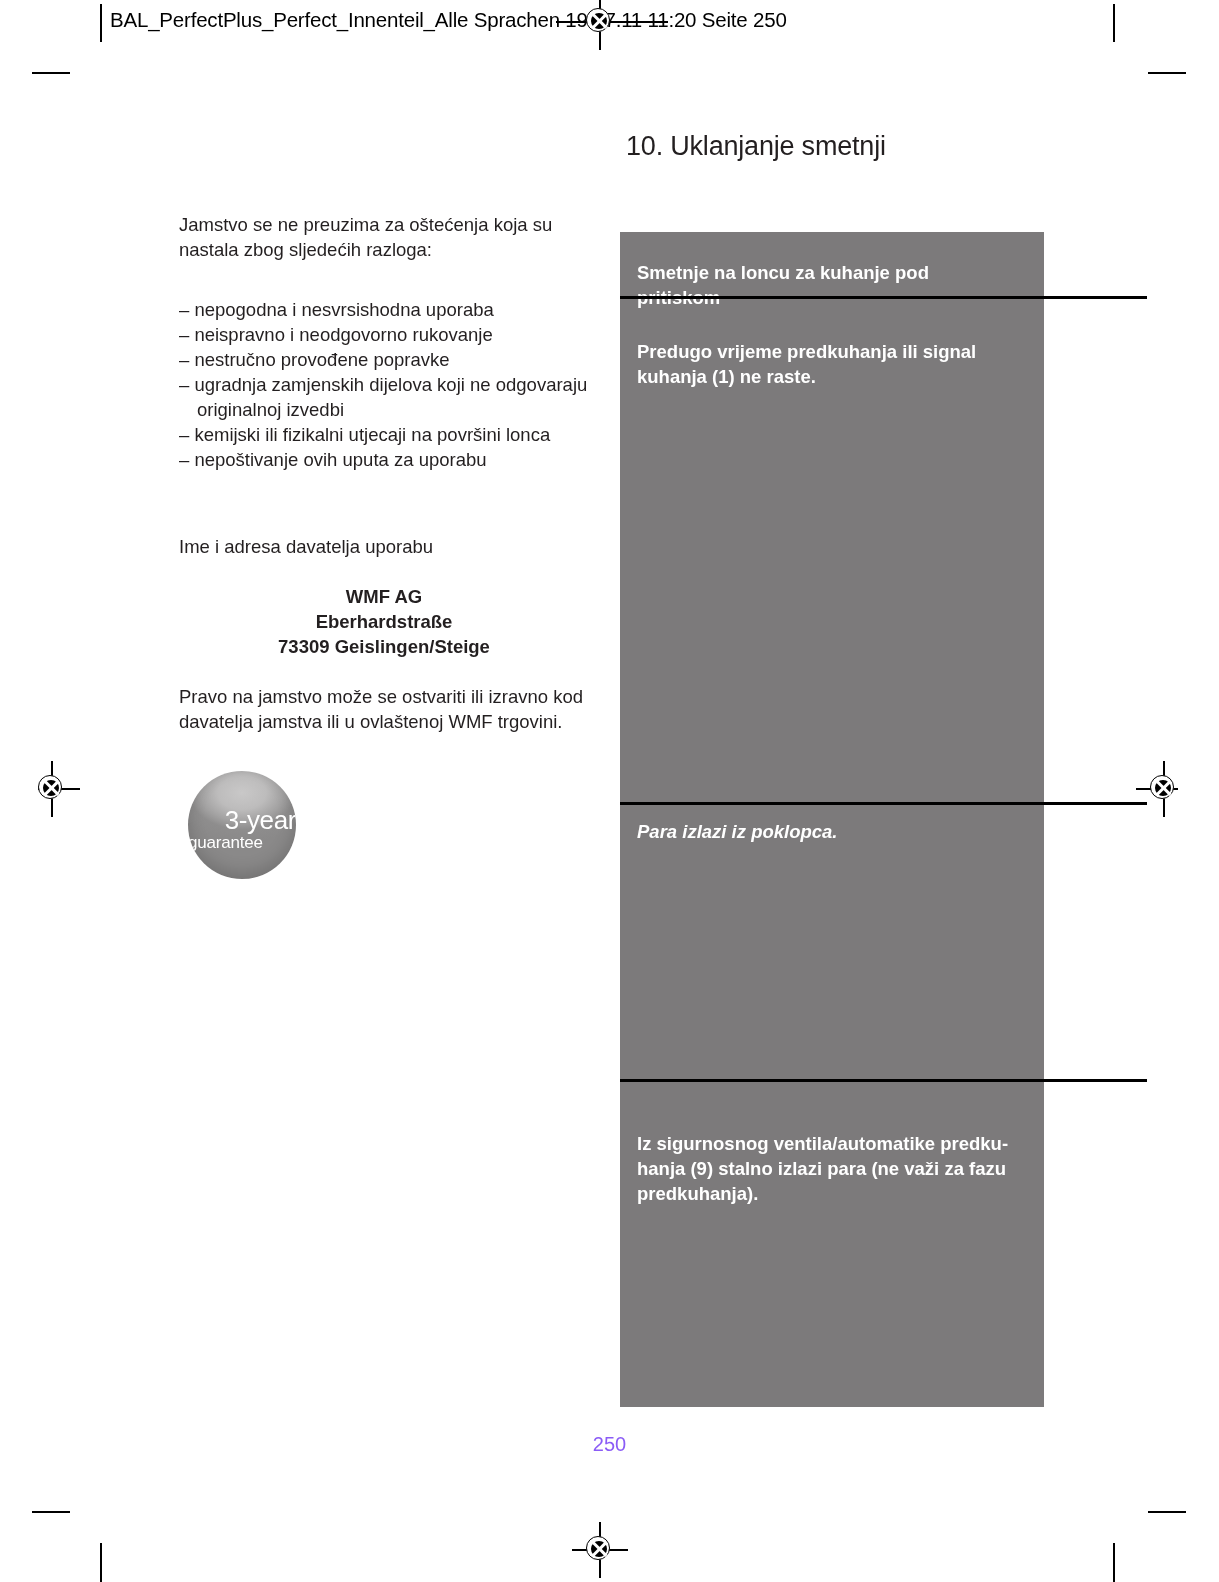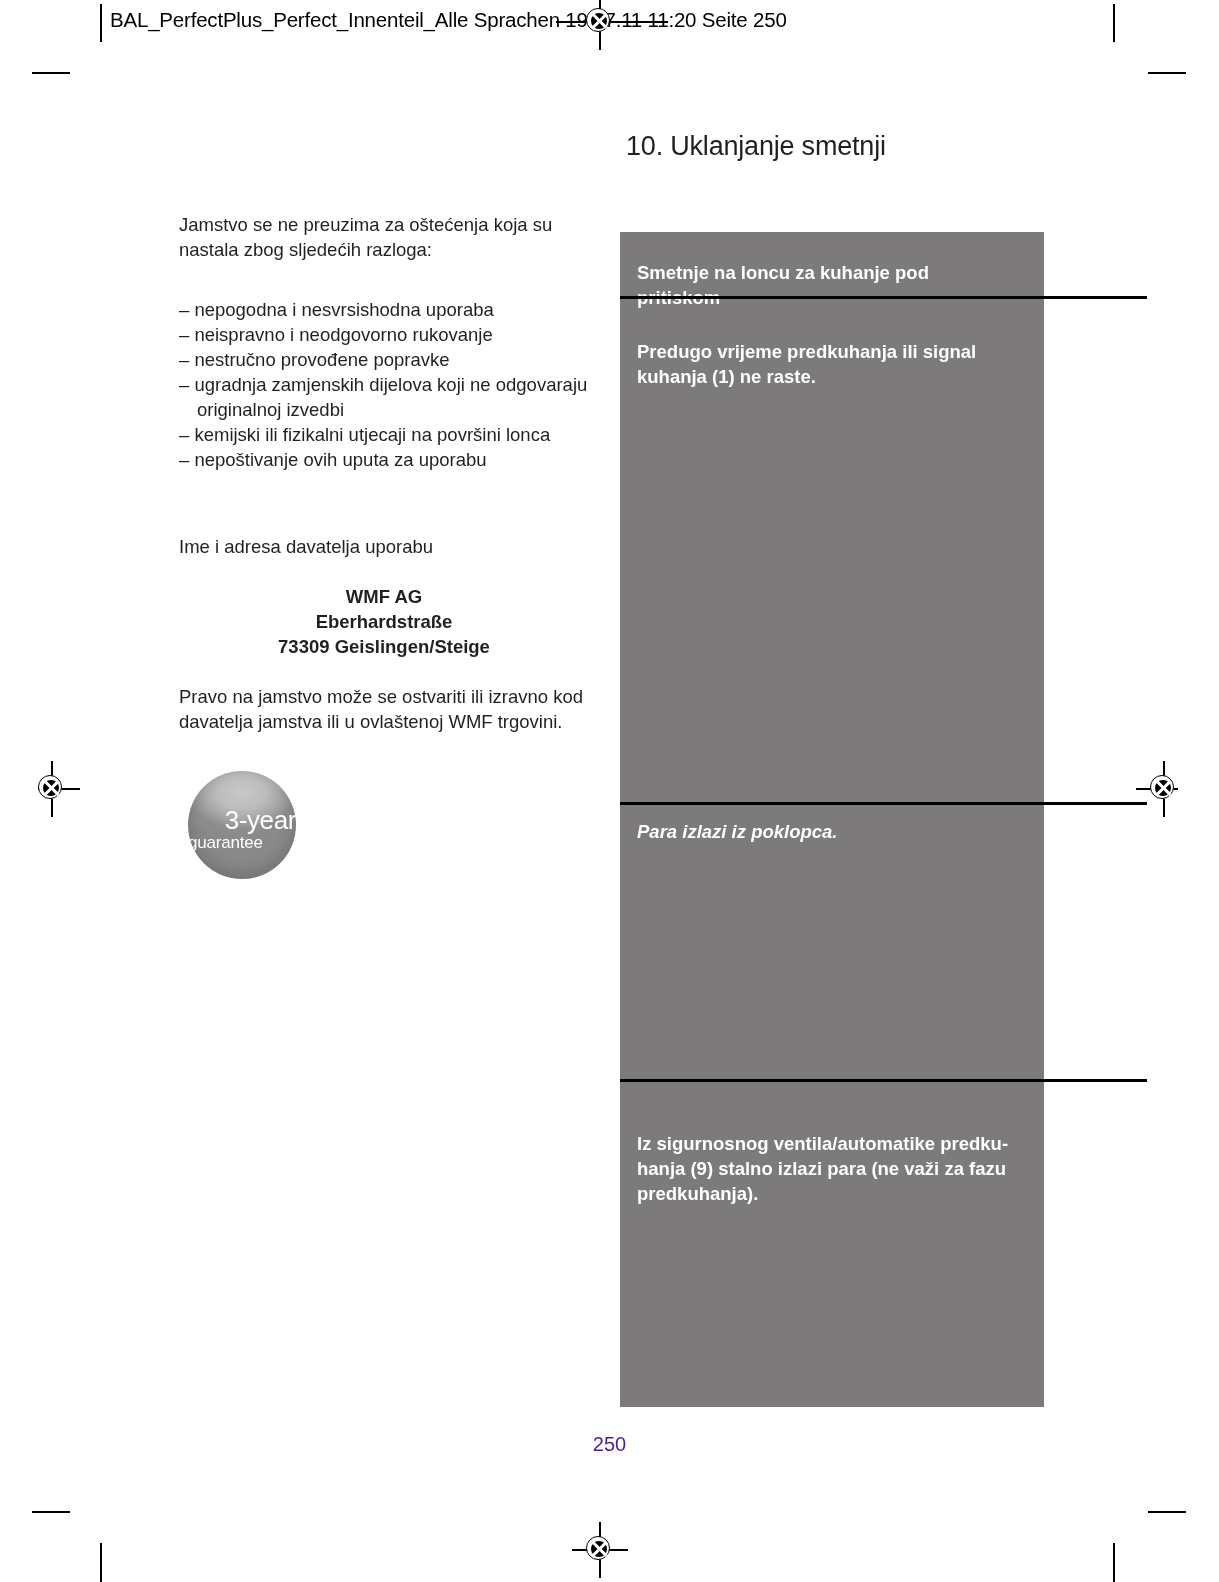--- a/index.html
+++ b/index.html
@@ -223,21 +223,21 @@
   }
 
   
   #page-number {
     position: absolute;
     left: 0;
     top: 1433px;
     width: 1219px;
     text-align: center;
     font-size: 20px;
-    color: #4c1d95;
+    color: #8b5cf6;
   }
 </style>
 </head>
 <body>
 
 <div id="page">
 
   <div class="crop-v" style="left:100px;  top:4px;   height:38px;"></div>
   <div class="crop-h" style="left:32px;   top:72px;  width:38px;"></div>
   <div class="crop-v" style="left:1113px; top:4px;   height:38px;"></div>

